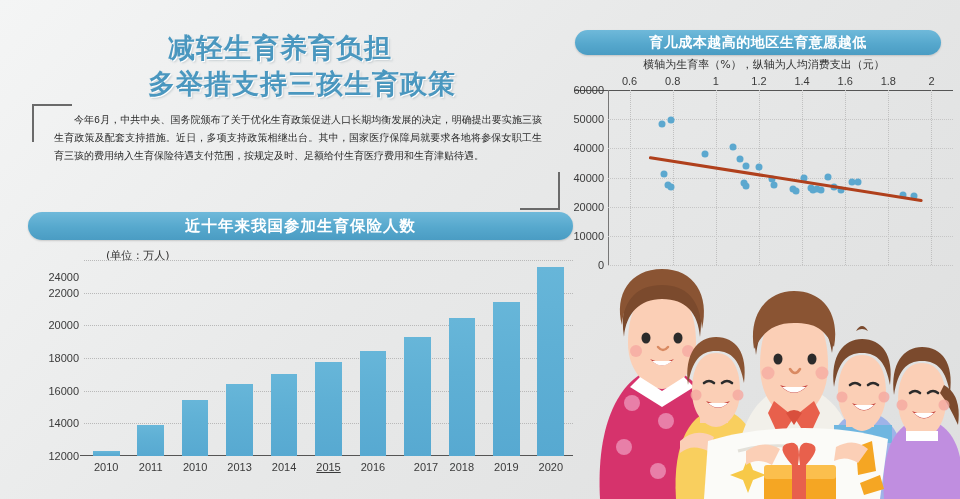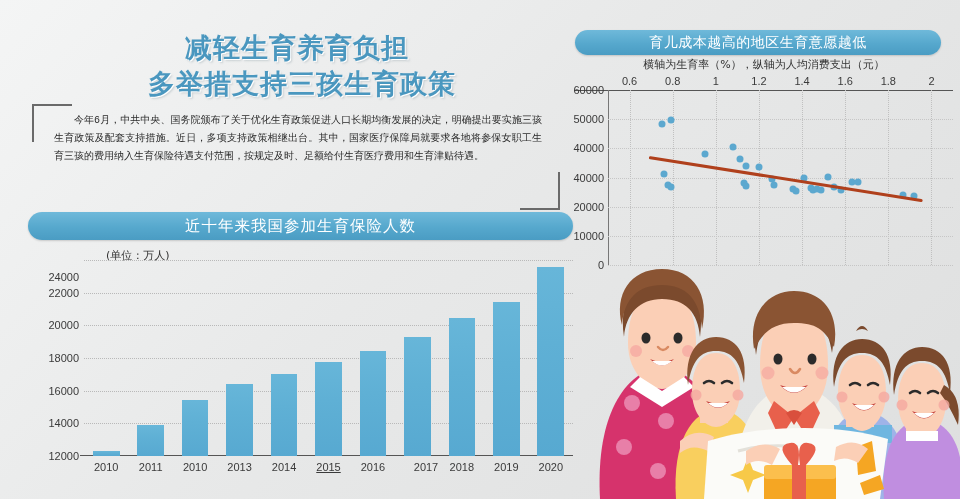--- a/index.html
+++ b/index.html
@@ -12,35 +12,35 @@
   #root{position:absolute;inset:0;
     background:linear-gradient(135deg,#f4f5f5 0%,#e8e9e9 45%,#dedfdf 100%);}
 
   
   .headline{position:absolute;left:160px;top:30px;width:420px;}
   .headline .line{
     font-size:27px;font-weight:bold;color:#4a97bf;letter-spacing:1px;
     line-height:1.34;white-space:nowrap;
     text-shadow:1px 1px 0 #ffffff, 2px 2px 2px rgba(120,140,150,.30);
   }
-  .headline .l1{margin-left:25px;}
+  .headline .l1{margin-left:8px;}
   .headline .l2{margin-left:-12px;}
 
   
   .para-wrap{position:absolute;left:32px;top:104px;width:528px;height:106px;}
   .brk{position:absolute;border-color:#6a6a6a;}
   .brk.tl{left:0;top:0;width:38px;height:36px;border-left:2px solid #6a6a6a;border-top:2px solid #6a6a6a;}
   .brk.br{right:0;bottom:0;width:38px;height:36px;border-right:2px solid #6a6a6a;border-bottom:2px solid #6a6a6a;}
   .para{position:absolute;left:22px;top:8px;width:488px;
     font-size:10px;line-height:1.78;color:#2b2b2b;text-align:justify;
     text-indent:2em;font-family:Liberation Mono, monospace;}
 
   
   .pill{
-    border-radius:16px;color:#fff;font-weight:normal;text-align:center;
+    border-radius:16px;color:#fff;font-weight:bold;text-align:center;
     background:linear-gradient(180deg,#6fb9da 0%,#56a8cd 55%,#4a9cc3 100%);
     box-shadow:0 1px 2px rgba(0,0,0,.16);
     display:flex;align-items:center;justify-content:center;
   }
 
   
   #barPanel{position:absolute;left:28px;top:212px;width:545px;height:275px;}
   #barBanner{position:absolute;left:0;top:0;width:545px;height:28px;font-size:15.5px;letter-spacing:1px;}
   .bar-unit{position:absolute;left:78px;top:36px;font-size:11px;color:#333;white-space:nowrap;
     font-family:"DejaVu Sans","Liberation Sans",sans-serif;}

